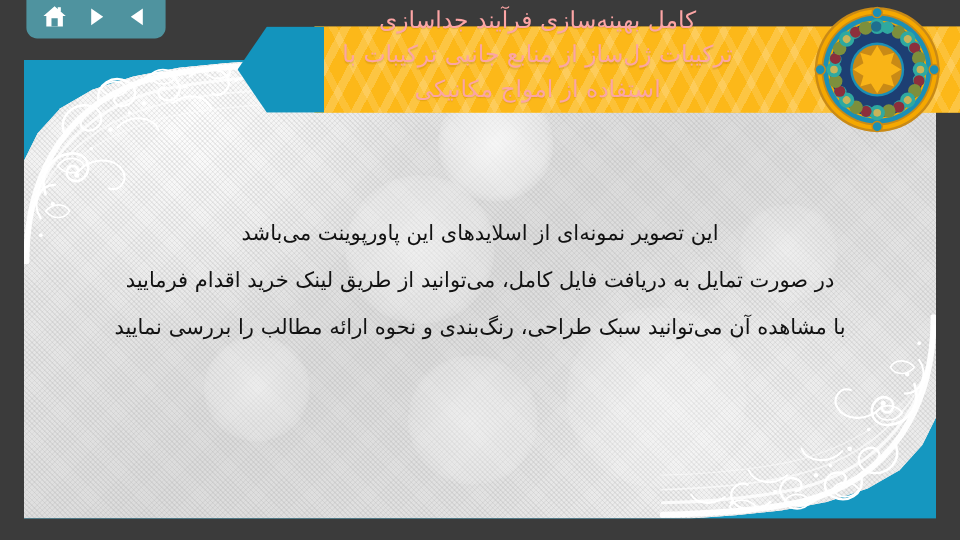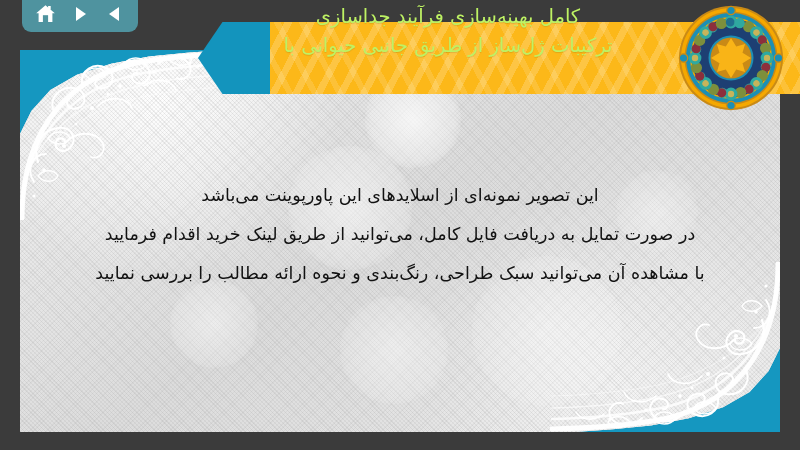--- a/index.html
+++ b/index.html
@@ -72,21 +72,21 @@
     clip-path:polygon(100% 0%, 100% 100%, 34% 100%, 0% 50%, 34% 0%);
   }
 
   
   .titletext {
     position:absolute;
     right:92px; top:2px;
     width:520px;
     z-index:30;
     text-align:center;
-    color:#bef264;
+    color:#fca5a5;
     font-size:19.5px;
     line-height:29px;
     font-weight:400;
     direction:rtl;
     text-shadow:0 1px 1px rgba(0,0,0,.10);
     pointer-events:none;
   }
   .titletext div { white-space:nowrap; }
 
   
@@ -194,21 +194,22 @@
     </div>
 
   </div>
 
   <div class="tealarrow"></div>
 
   <div class="goldband"></div>
 
   <div class="titletext">
     <div>کامل بهینه‌سازی فرآیند جداسازی</div>
-    <div>ترکیبات ژل‌ساز از طریق جانبی حیوانی با</div>
+    <div>ترکیبات ژل‌ساز از منابع جانبی ترکیبات با</div>
+    <div>استفاده از امواج مکانیکی</div>
   </div>
 
   <div class="medallion">
     <svg width="108" height="108" viewBox="0 0 108 108">
       <defs>
         <g id="petalgrp">
           <circle cx="0" cy="-36" r="6.4" fill="#2fa9a0"></circle>
           <circle cx="0" cy="-36" r="3.2" fill="#c8b45a"></circle>
           <circle cx="9.3" cy="-34.8" r="4.6" fill="#8c2f3c"></circle>
           <circle cx="17.6" cy="-31.3" r="5.6" fill="#7d8f3c"></circle>

